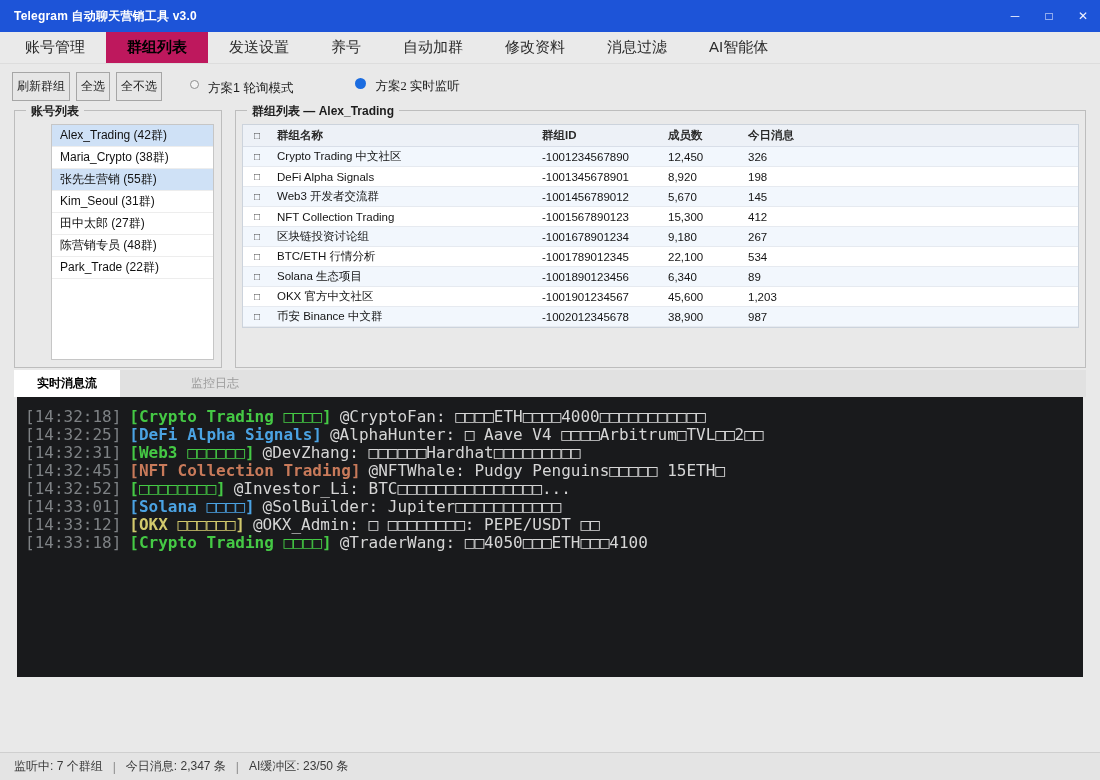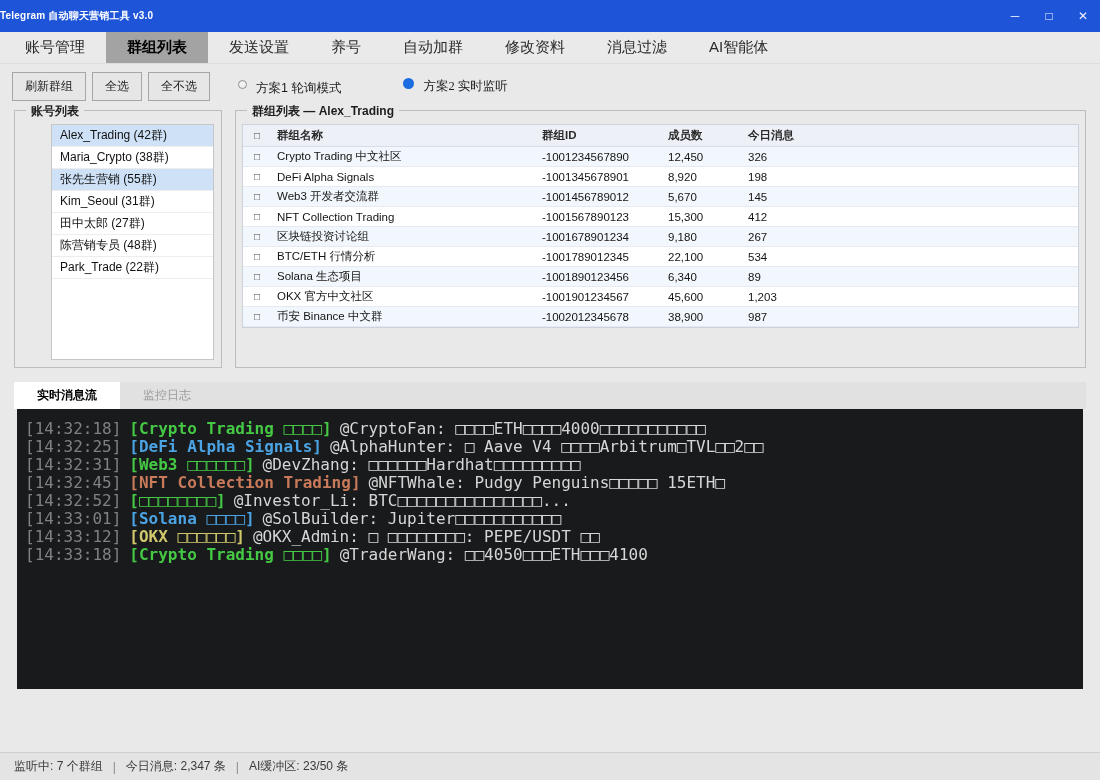--- a/index.html
+++ b/index.html
@@ -3,35 +3,35 @@
 <meta charset="utf-8">
 <style>
   * { box-sizing: border-box; }
   html,body { width:1100px; height:780px; margin:0; overflow:hidden;
     font-family:"Liberation Sans", sans-serif; background:#e9e9e9; }
   .app { width:1100px; height:780px; display:flex; flex-direction:column; }
 
   
   .titlebar { height:32px; background:#1d54d8; display:flex; align-items:center;
     color:#fff; flex:0 0 auto; }
-  .titlebar .title { font-size:10px; font-weight:bold; letter-spacing:.2px; }
+  .titlebar .title { font-size:12px; font-weight:bold; padding-left:14px; letter-spacing:.2px; }
   .win-controls { margin-left:auto; display:flex; align-items:center; height:100%; }
   .win-btn { width:34px; height:100%; display:flex; align-items:center; justify-content:center;
     font-size:12px; color:#f0f3ff; cursor:default; }
 
   
   .navtabs { height:32px; background:#eaeaea; display:flex; align-items:stretch;
     padding-left:4px; border-bottom:1px solid #ddd; flex:0 0 auto; }
   .navtab { padding:0 21px; display:flex; align-items:center; font-size:15px; color:#2b2b2b; }
-  .navtab.active { background:#a3a3a3; font-weight:bold; color:#000; }
+  .navtab.active { background:#be185d; font-weight:bold; color:#000; }
 
   
   .toolbar { padding:8px 12px 0 12px; display:flex; align-items:center; height:36px; flex:0 0 auto; }
   .tb-btn { font-size:12px; color:#1c1c1c; background:#e6e6e6; border:1px solid #a6a6a6;
-    padding:5px 12px; margin-right:6px; font-family:inherit; }
+    padding:5px 4px; margin-right:6px; font-family:inherit; }
   .radio-group { display:flex; margin-left:22px; }
   .radio-group.second { margin-left:62px; }
   .radio { width:11px; height:11px; border-radius:50%; margin-right:9px; flex:0 0 auto; }
   .radio.off { border:1px solid #8f8f8f; background:#f2f2f2; width:9px; height:9px; }
   .radio.on  { background:#1b6ce0; }
   .radio-label { font-size:12.5px; color:#1c1c1c; }
 
   
   .panels { display:flex; margin:10px 14px 0 14px; height:258px; gap:13px; flex:0 0 auto; }
   .groupbox { position:relative; border:1px solid #bdbdbd; height:100%; }
@@ -53,22 +53,22 @@
   .grid-row.alt { background:#f2f7fd; }
   .grid-header { height:22px; background:#edf1f7; font-weight:bold; color:#2a2a2a;
     border-bottom:1px solid #d8dee8; }
   .c0 { width:28px; text-align:center; font-size:10px; color:#444; flex:0 0 auto; }
   .c1 { flex:1 1 auto; padding-left:6px; }
   .c2 { width:126px; flex:0 0 auto; }
   .c3 { width:80px; flex:0 0 auto; }
   .c4 { width:330px; flex:0 0 auto; }
 
   
-  .stream-tabs { margin:14px 14px 0 14px; height:27px; background:#e1e1e1;
-    display:flex; align-items:stretch; flex:0 0 auto; }
+  .stream-tabs { margin:2px 14px 0 14px; height:27px; background:#e1e1e1;
+    display:flex; align-items:stretch; flex:0 0 auto;gap:48px; }
   .stream-tab { padding:0 23px; display:flex; align-items:center; font-size:12px; color:#9b9b9b; }
   .stream-tab.active { background:#fff; color:#000; font-weight:bold; }
 
   .console { margin:0 17px; height:280px; background:#191a1c; padding:11px 8px;
     font-family:"DejaVu Sans Mono", monospace; font-size:16px; line-height:18px;
     color:#d6d6d6; overflow:hidden; flex:0 0 auto; }
   .console-line { white-space:pre; }
   .console-line .t { color:#7e8285; margin-right:8px; }
   .console-line .ch { font-weight:bold; margin-right:8px; }
   .console-line .msg { color:#d6d6d6; }

